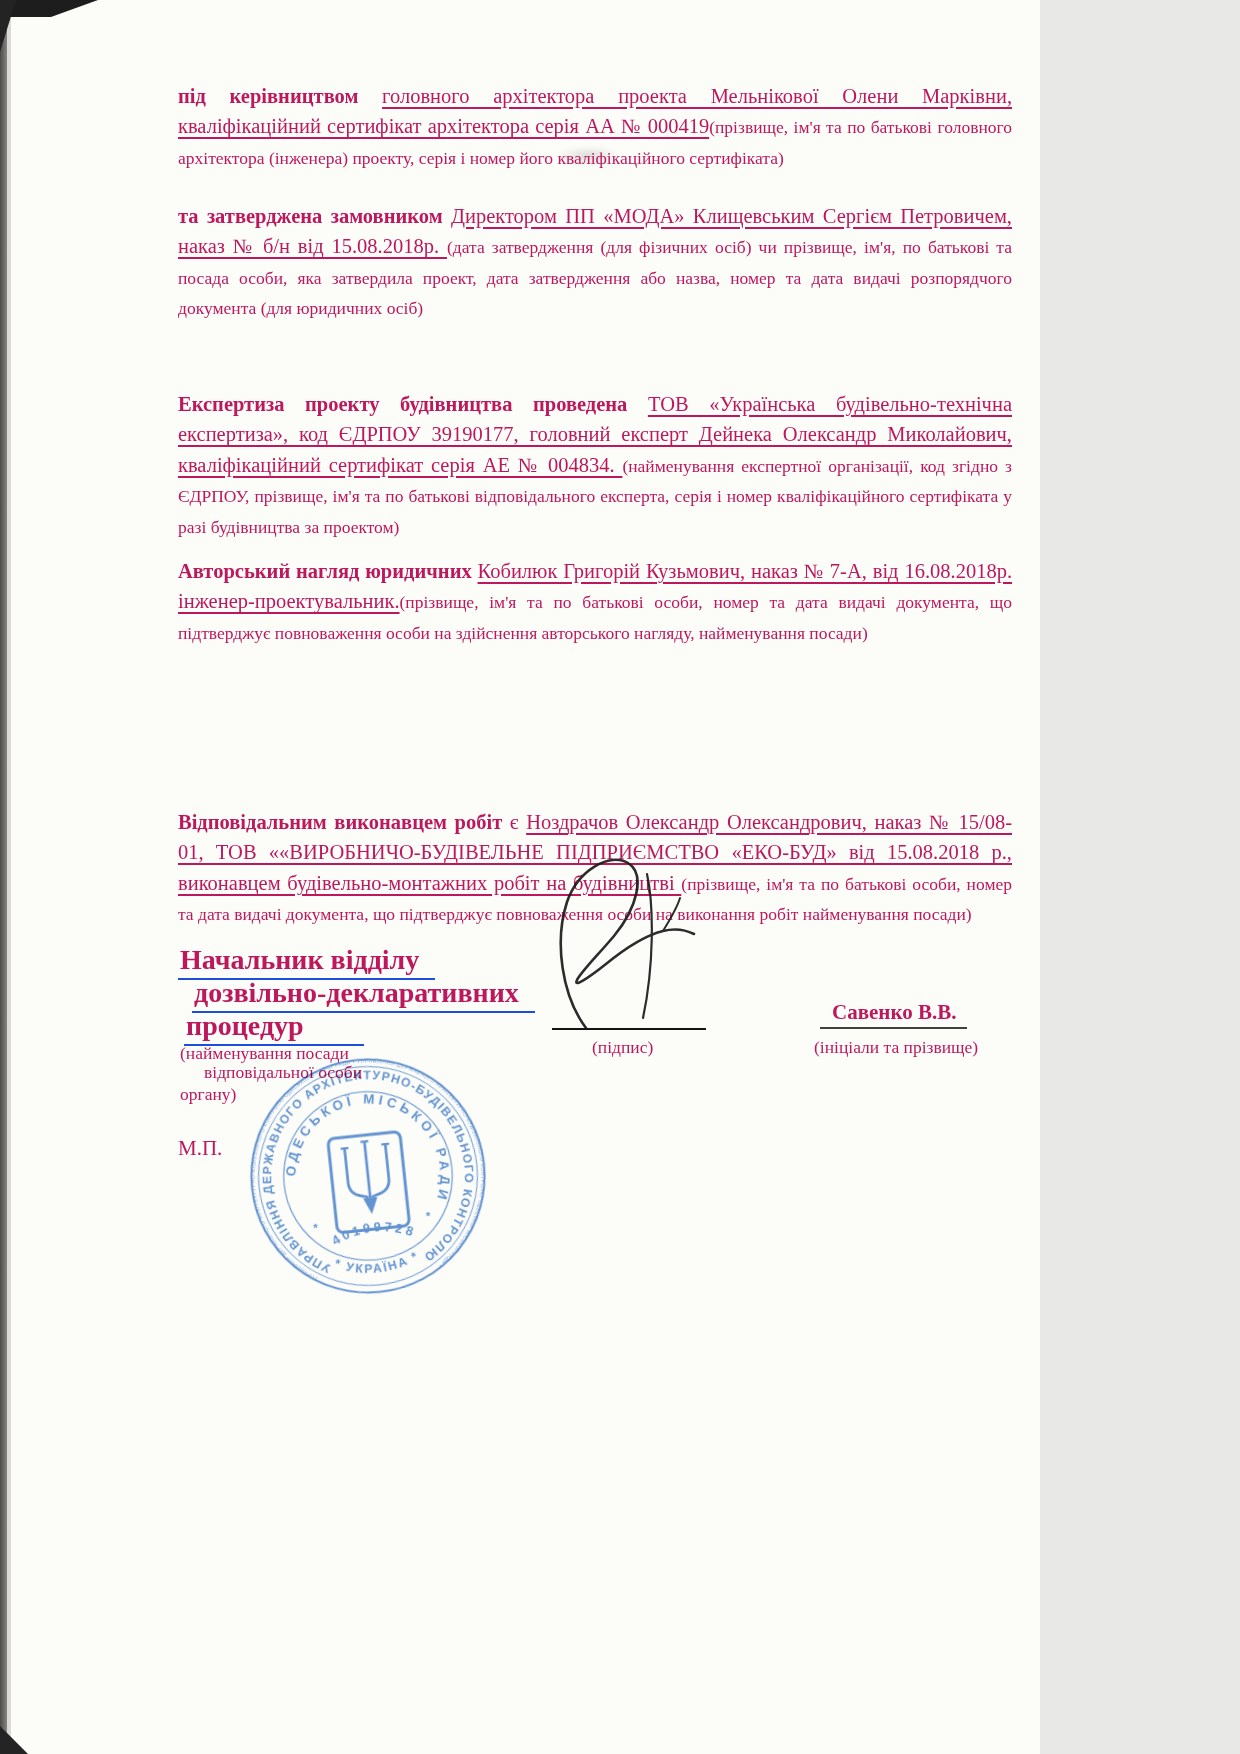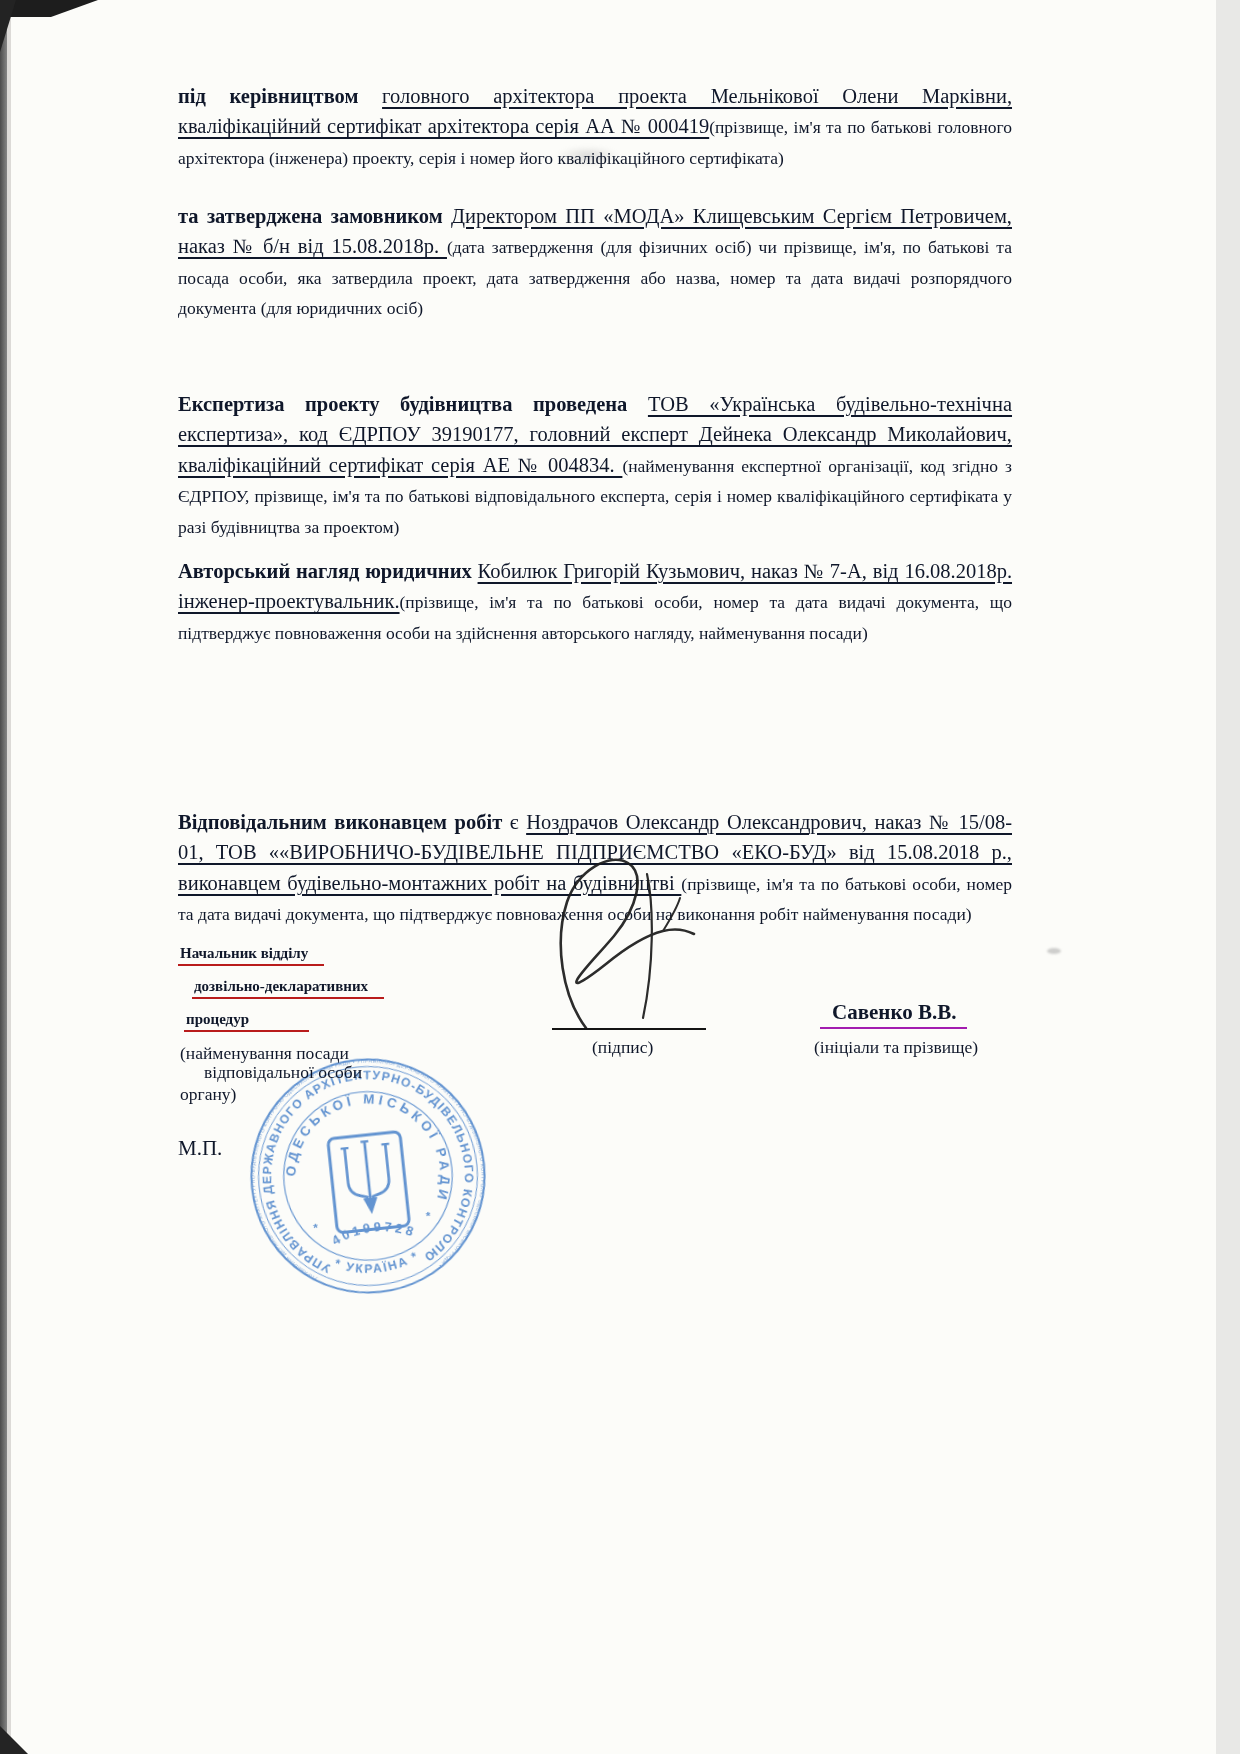--- a/index.html
+++ b/index.html
@@ -1,37 +1,37 @@
 <!DOCTYPE html>
 <html><head>
 <meta charset="utf-8">
 <style>
   html,body{margin:0;padding:0;background:#e8e8e6;}
   .page{
-    position:relative;width:1216px;height:1754px;background:#fcfcf9;
-    overflow:hidden;font-family:"Liberation Serif",serif;color:#0f172a;text-decoration:underline;
+    position:relative;width:1040px;height:1754px;background:#fcfcf9;
+    overflow:hidden;font-family:"Liberation Serif",serif;color:#be185d;text-decoration:underline;
   }
   .para{position:absolute;left:178px;width:834px;text-align:justify;
         font-size:20.5px;line-height:30.5px;}
   .para.single{text-align:left;}
   .lead{font-weight:bold;}
   .mid{font-weight:normal;}
   .filled{text-decoration:underline;text-underline-offset:4px;text-decoration-thickness:1.6px;}
   .note{font-size:17.5px;line-height:27px;}
   
   .sig-title-line{position:absolute;left:178px;white-space:nowrap;}
-  .sig-title-line span{display:inline-block;font-weight:bold;font-size:15px;
-        border-bottom:2px solid #b91c1c;padding:0 16px 2px 2px;}
+  .sig-title-line span{display:inline-block;font-weight:bold;font-size:28px;
+        border-bottom:2px solid #1d4ed8;padding:0 16px 2px 2px;}
   .sig-note-line{position:absolute;left:180px;font-size:17.5px;white-space:nowrap;}
   .mp{position:absolute;left:178px;font-size:21px;}
   .sign-line{position:absolute;background:#141414;height:2px;}
   .caption{position:absolute;font-size:17.5px;}
   .name-line{position:absolute;white-space:nowrap;}
   .name-line span{display:inline-block;font-weight:bold;font-size:21px;
-        border-bottom:2px solid #a21caf;padding:0 10px 2px 12px;}
+        border-bottom:2px solid #404040;padding:0 10px 2px 12px;}
   .signature-svg{position:absolute;left:534px;top:846px;}
   
   .stamp{position:absolute;left:242px;top:1050px;width:252px;height:252px;
          mix-blend-mode:multiply;opacity:.87;transform:rotate(-6deg);
          filter:blur(.3px);}
   
   .artifact{position:absolute;}
   .a-top-corner{left:0;top:0;width:98px;height:17px;background:#1d1d1d;
      clip-path:polygon(0 0,100% 0,52% 100%,0 100%);}
   .a-top-corner2{left:0;top:0;width:16px;height:52px;background:#232323;

